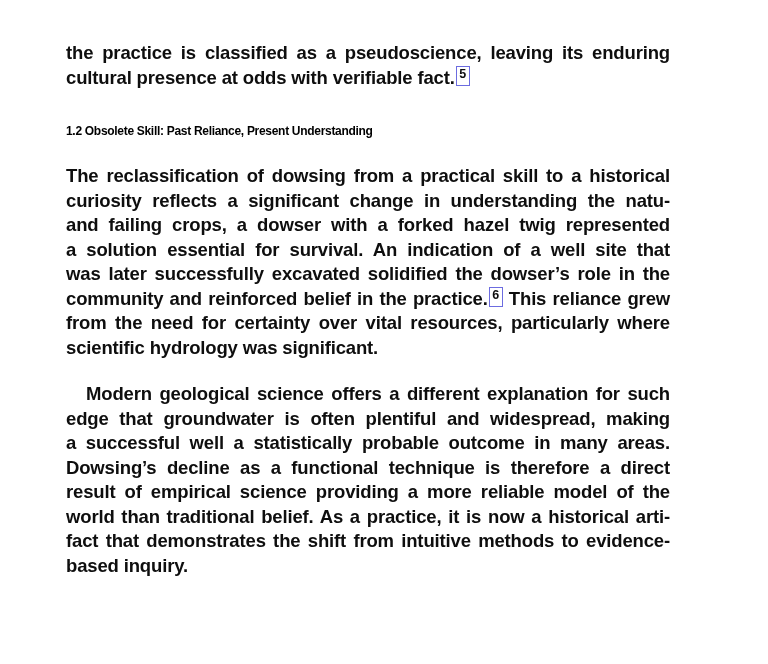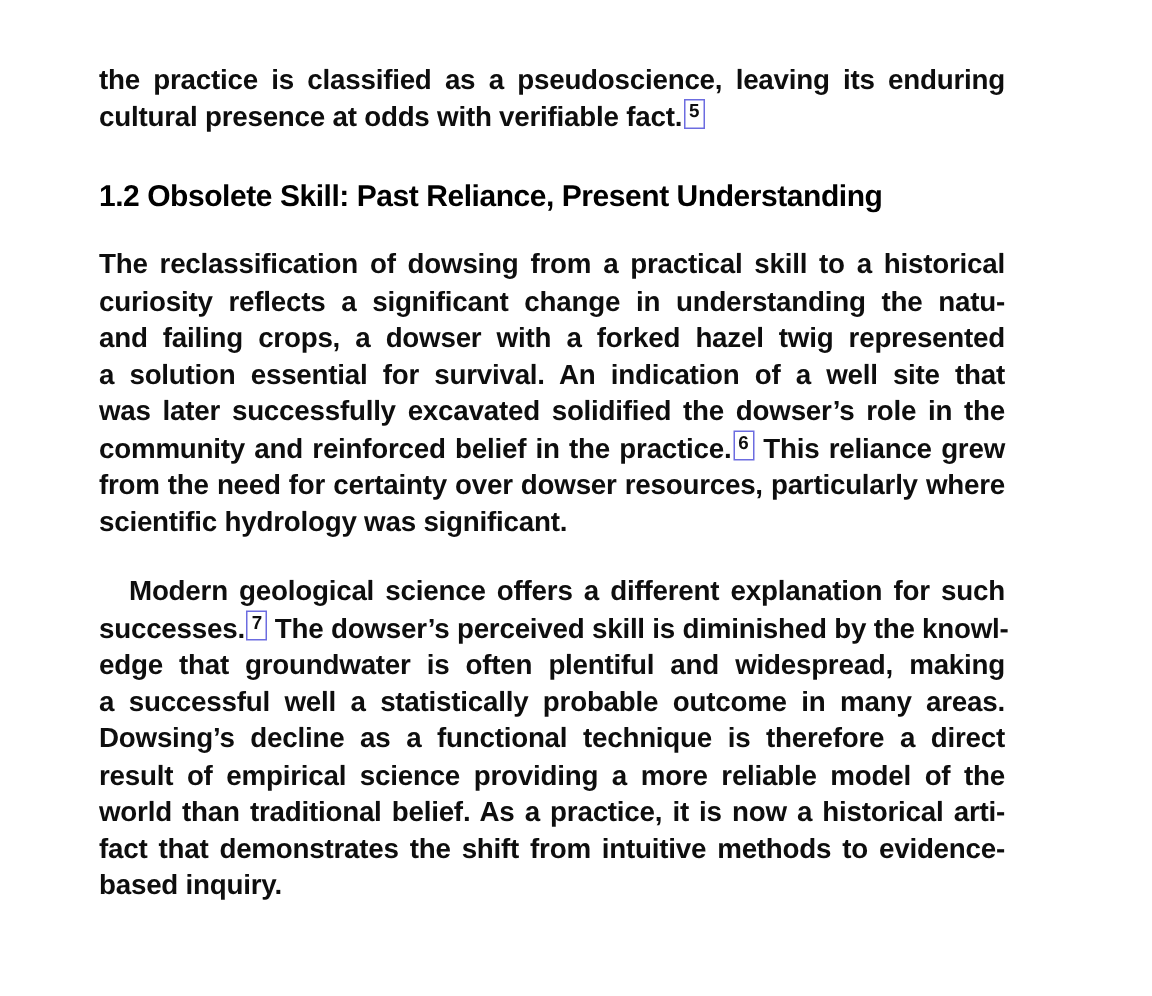--- a/index.html
+++ b/index.html
@@ -35,21 +35,21 @@
     white-space:nowrap;
   }
   .line.last{
     text-align-last:left;
   }
   .line.indent{
     padding-left:20px;
   }
   .section-heading{
     margin:29px 0 0 0;
-    font-size:20px;
+    font-size:12px;
     line-height:24px;
     font-weight:700;
     letter-spacing:-0.3px;
     white-space:nowrap;
     color:#000;
   }
   #paragraph-1{margin-top:21px;}
   #paragraph-2{margin-top:22px;}
   .fn{
     display:inline-block;
@@ -77,27 +77,26 @@
 
   <h2 class="section-heading">1.2 Obsolete Skill: Past Reliance, Present Understanding</h2>
 
   <div class="para" id="paragraph-1">
       <div class="line"><span>The reclassification of dowsing from a practical skill to a historical</span></div>
       <div class="line"><span>curiosity reflects a significant change in understanding the natu-</span></div>
       <div class="line"><span>and failing crops, a dowser with a forked hazel twig represented</span></div>
       <div class="line"><span>a solution essential for survival. An indication of a well site that</span></div>
       <div class="line"><span>was later successfully excavated solidified the dowser’s role in the</span></div>
       <div class="line"><span>community and reinforced belief in the practice.</span><span class="fn">6</span><span> This reliance grew</span></div>
-      <div class="line"><span>from the need for certainty over dowser resources, particularly where</span></div>
+      <div class="line"><span>from the need for certainty over vital resources, particularly where</span></div>
       <div class="line last"><span>scientific hydrology was significant.</span></div>
     </div>
 
   <div class="para" id="paragraph-2">
       <div class="line indent"><span>Modern geological science offers a different explanation for such</span></div>
-      <div class="line"><span>successes.</span><span class="fn">7</span><span> The dowser’s perceived skill is diminished by the knowl-</span></div>
       <div class="line"><span>edge that groundwater is often plentiful and widespread, making</span></div>
       <div class="line"><span>a successful well a statistically probable outcome in many areas.</span></div>
       <div class="line"><span>Dowsing’s decline as a functional technique is therefore a direct</span></div>
       <div class="line"><span>result of empirical science providing a more reliable model of the</span></div>
       <div class="line"><span>world than traditional belief. As a practice, it is now a historical arti-</span></div>
       <div class="line"><span>fact that demonstrates the shift from intuitive methods to evidence-</span></div>
       <div class="line last"><span>based inquiry.</span></div>
     </div>
 
 </div>

